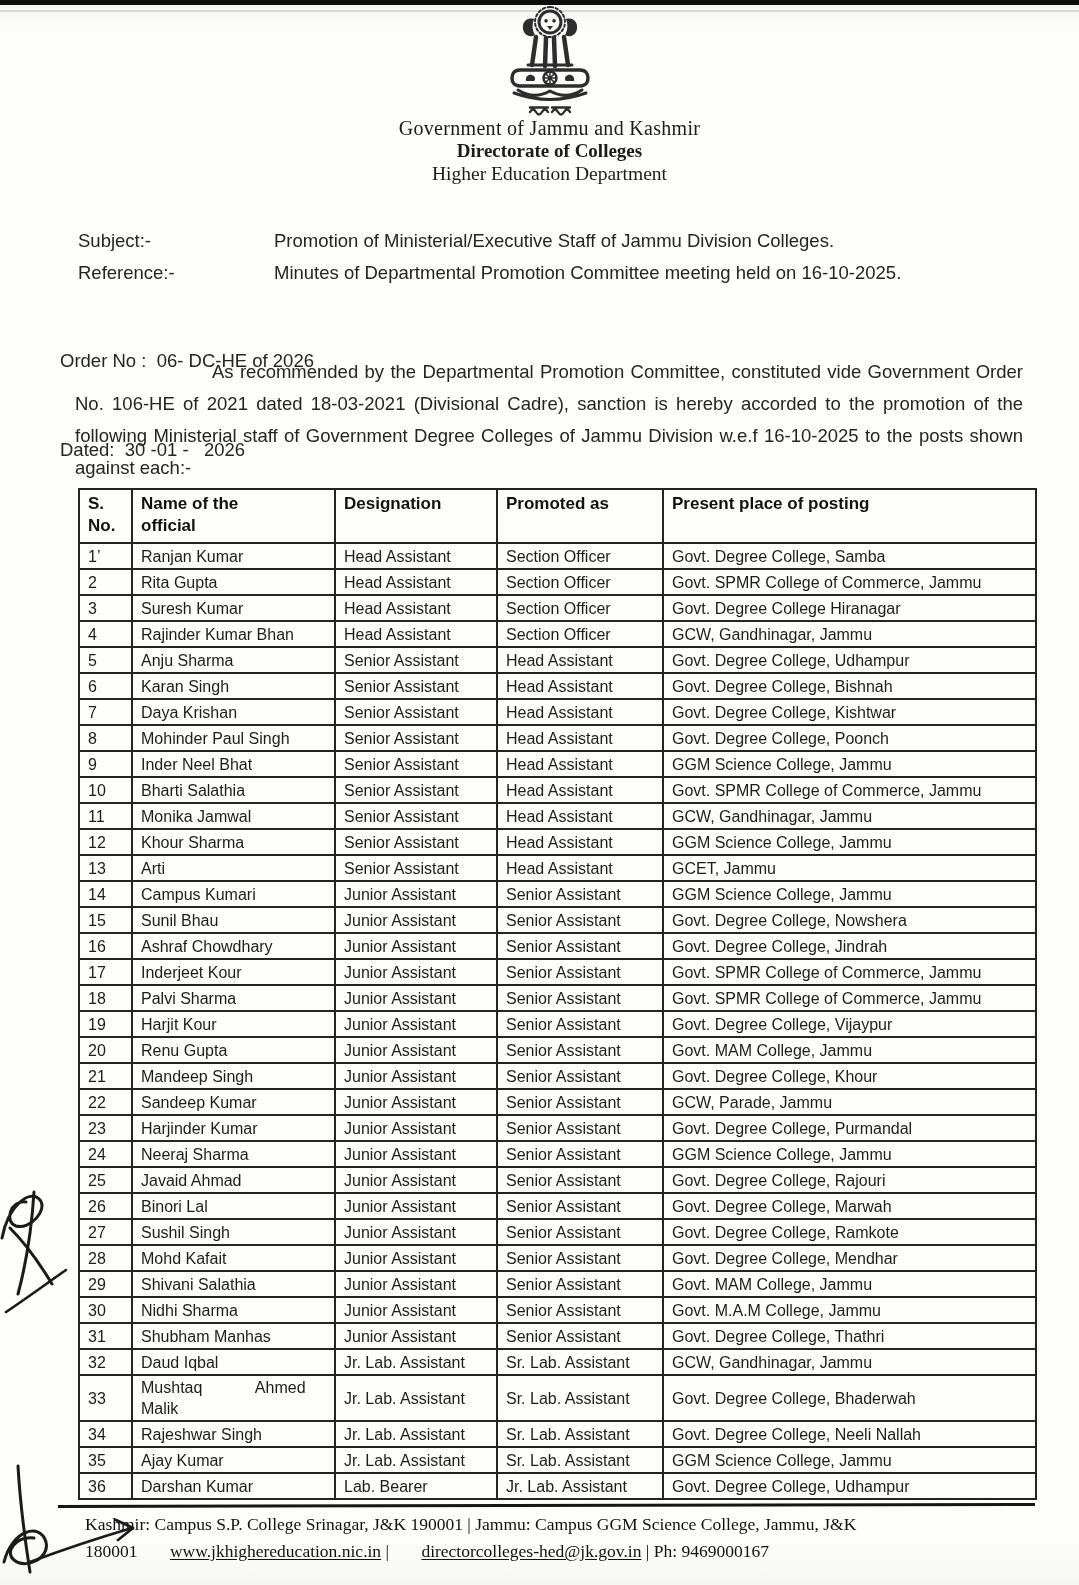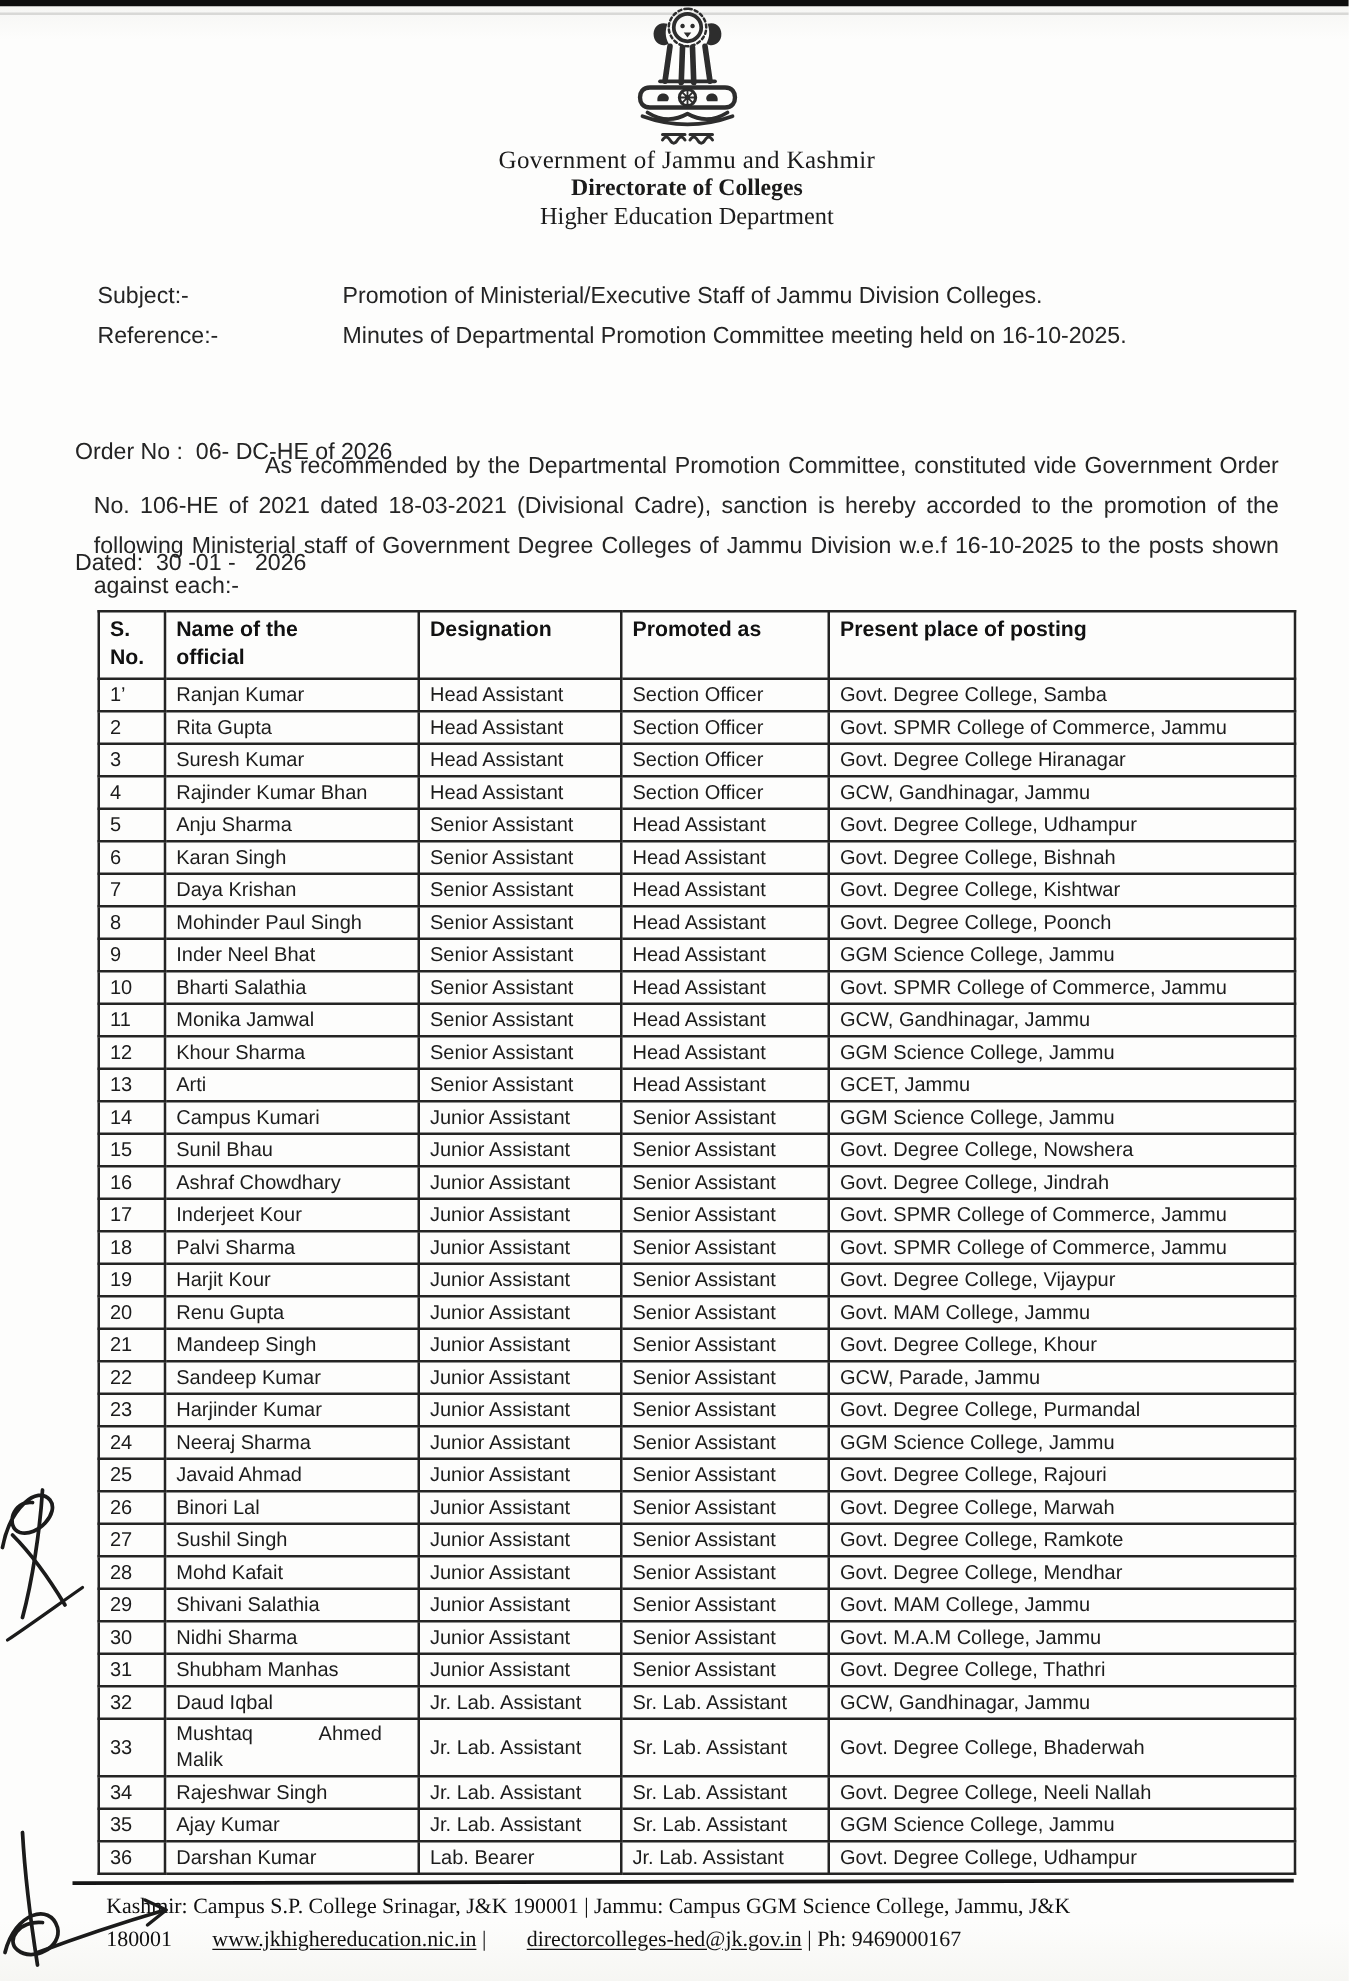--- a/index.html
+++ b/index.html
@@ -15,21 +15,21 @@
   .topbar-sub{position:absolute;top:10px;left:0;width:1079px;height:2px;background:#cdcdcb;opacity:.75;}
 
   .emblem{position:absolute;left:500px;top:5px;width:100px;height:114px;}
 
   .head-block{position:absolute;left:10px;top:116px;width:1079px;text-align:center;color:#1b1b1b;}
   .head-govt{font-family:"Liberation Serif",serif;font-size:20px;line-height:24px;letter-spacing:.3px;}
   .head-dir{font-family:"Liberation Serif",serif;font-size:19px;line-height:22px;font-weight:bold;}
   .head-dept{font-family:"Liberation Serif",serif;font-size:19.5px;line-height:24px;}
 
   .meta-block{position:absolute;left:78px;top:220px;width:960px;font-size:18.5px;color:#242424;}
-  .meta-row{display:flex;height:32px;align-items:center;}
+  .meta-row{display:flex;height:32px;align-items:flex-end;}
   .meta-label{width:148px;flex:0 0 148px;}
   .meta-text{flex:1;margin-left:48px;}
 
   .order-block{position:absolute;left:60px;top:287px;width:1010px;text-align:left;
     font-size:18.5px;line-height:29.5px;color:#242424;white-space:pre;}
 
   .para{position:absolute;left:75px;top:356px;width:948px;
     font-size:18.5px;line-height:32px;text-align:justify;text-indent:137px;color:#242424;}
 
   table.promo{position:absolute;left:78px;top:488px;width:957px;

